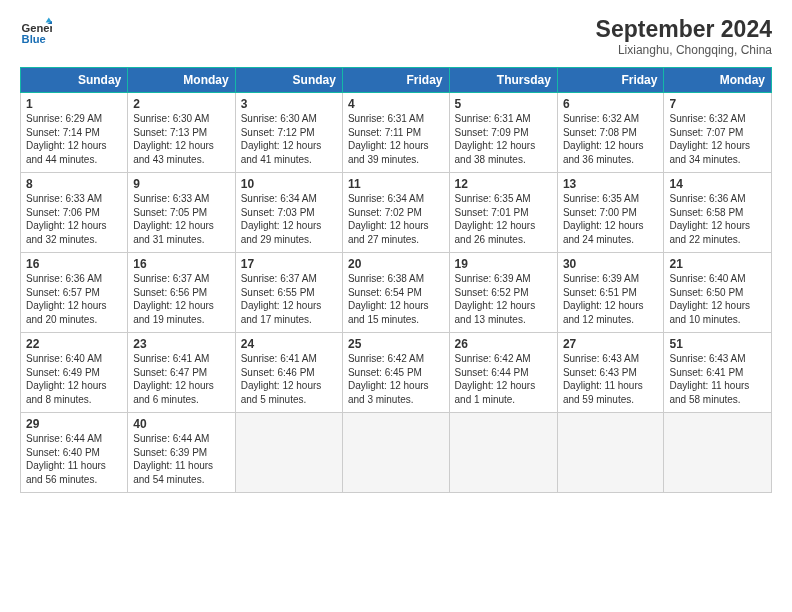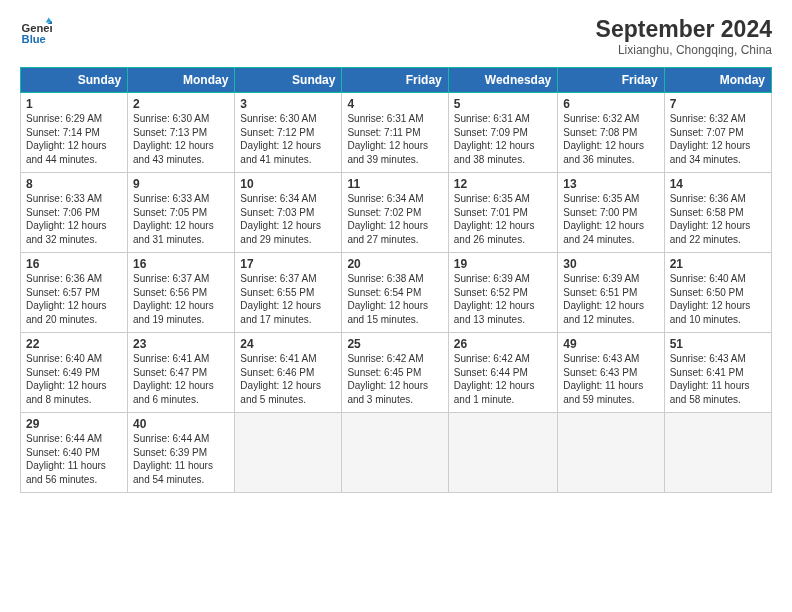--- a/index.html
+++ b/index.html
@@ -100,21 +100,21 @@
     </div>
   </div>
 
   <table class="calendar">
     <thead>
       <tr id="weekday-header">
           <th>Sunday</th>
           <th>Monday</th>
           <th>Sunday</th>
           <th>Friday</th>
-          <th>Wednesday</th>
+          <th>Thursday</th>
           <th>Friday</th>
           <th>Monday</th>
         </tr>
     </thead>
     <tbody id="calendar-body">
     <tr>
           <td><span class="day-num">1</span><span class="day-info">Sunrise: 6:29 AM<br>Sunset: 7:14 PM<br>Daylight: 12 hours and 44 minutes.</span></td>
           <td><span class="day-num">2</span><span class="day-info">Sunrise: 6:30 AM<br>Sunset: 7:13 PM<br>Daylight: 12 hours and 43 minutes.</span></td>
           <td><span class="day-num">3</span><span class="day-info">Sunrise: 6:30 AM<br>Sunset: 7:12 PM<br>Daylight: 12 hours and 41 minutes.</span></td>
           <td><span class="day-num">4</span><span class="day-info">Sunrise: 6:31 AM<br>Sunset: 7:11 PM<br>Daylight: 12 hours and 39 minutes.</span></td>
@@ -139,21 +139,21 @@
           <td><span class="day-num">19</span><span class="day-info">Sunrise: 6:39 AM<br>Sunset: 6:52 PM<br>Daylight: 12 hours and 13 minutes.</span></td>
           <td><span class="day-num">30</span><span class="day-info">Sunrise: 6:39 AM<br>Sunset: 6:51 PM<br>Daylight: 12 hours and 12 minutes.</span></td>
           <td><span class="day-num">21</span><span class="day-info">Sunrise: 6:40 AM<br>Sunset: 6:50 PM<br>Daylight: 12 hours and 10 minutes.</span></td>
         </tr>
         <tr>
           <td><span class="day-num">22</span><span class="day-info">Sunrise: 6:40 AM<br>Sunset: 6:49 PM<br>Daylight: 12 hours and 8 minutes.</span></td>
           <td><span class="day-num">23</span><span class="day-info">Sunrise: 6:41 AM<br>Sunset: 6:47 PM<br>Daylight: 12 hours and 6 minutes.</span></td>
           <td><span class="day-num">24</span><span class="day-info">Sunrise: 6:41 AM<br>Sunset: 6:46 PM<br>Daylight: 12 hours and 5 minutes.</span></td>
           <td><span class="day-num">25</span><span class="day-info">Sunrise: 6:42 AM<br>Sunset: 6:45 PM<br>Daylight: 12 hours and 3 minutes.</span></td>
           <td><span class="day-num">26</span><span class="day-info">Sunrise: 6:42 AM<br>Sunset: 6:44 PM<br>Daylight: 12 hours and 1 minute.</span></td>
-          <td><span class="day-num">49</span><span class="day-info">Sunrise: 6:43 AM<br>Sunset: 6:43 PM<br>Daylight: 11 hours and 59 minutes.</span></td>
+          <td><span class="day-num">27</span><span class="day-info">Sunrise: 6:43 AM<br>Sunset: 6:43 PM<br>Daylight: 11 hours and 59 minutes.</span></td>
           <td><span class="day-num">51</span><span class="day-info">Sunrise: 6:43 AM<br>Sunset: 6:41 PM<br>Daylight: 11 hours and 58 minutes.</span></td>
         </tr>
         <tr>
           <td><span class="day-num">29</span><span class="day-info">Sunrise: 6:44 AM<br>Sunset: 6:40 PM<br>Daylight: 11 hours and 56 minutes.</span></td>
           <td><span class="day-num">40</span><span class="day-info">Sunrise: 6:44 AM<br>Sunset: 6:39 PM<br>Daylight: 11 hours and 54 minutes.</span></td>
           <td class="empty"></td>
           <td class="empty"></td>
           <td class="empty"></td>
           <td class="empty"></td>
           <td class="empty"></td>

